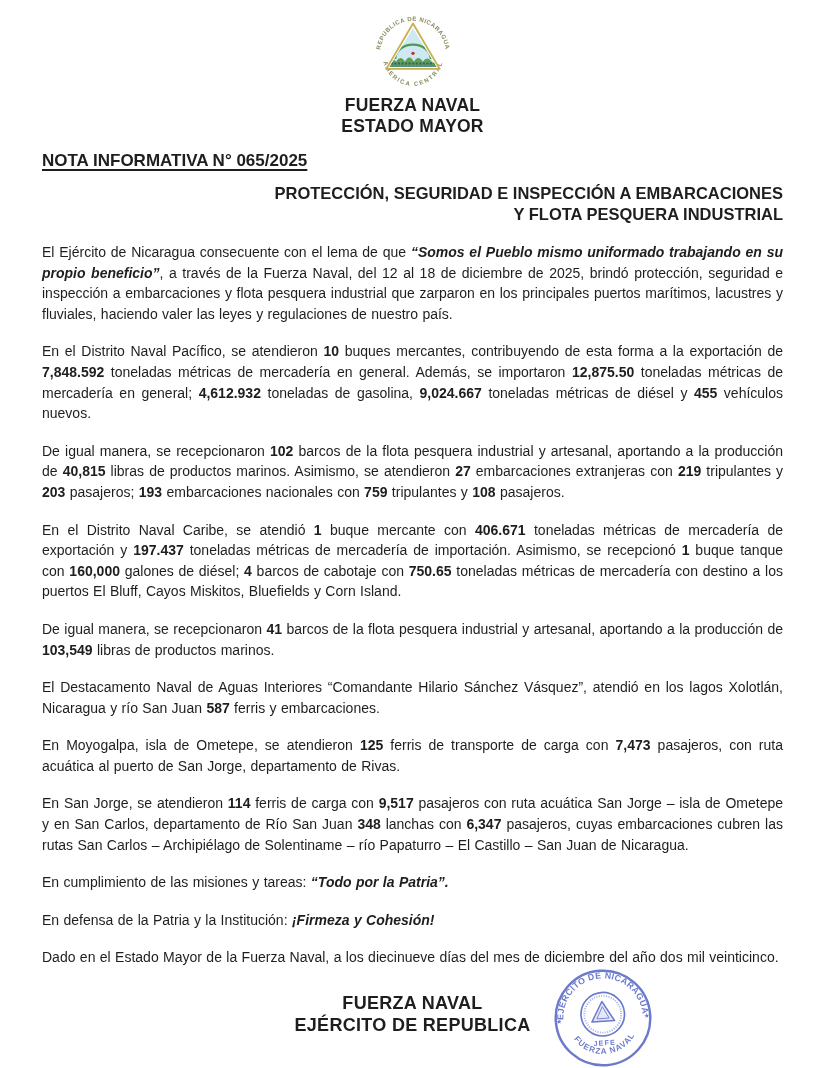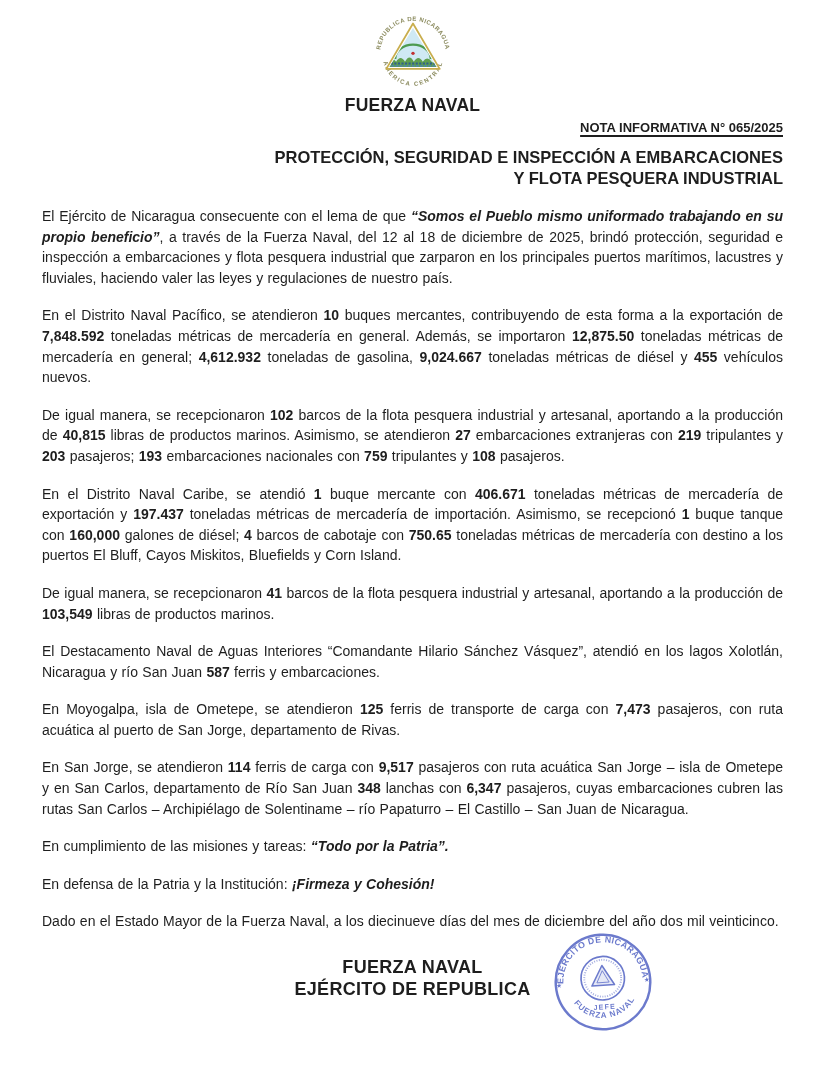--- a/index.html
+++ b/index.html
@@ -24,21 +24,21 @@
     background:var(--paper);
     font-family:"Liberation Sans","DejaVu Sans",sans-serif;
     color:var(--ink);
   }
   
   .emblem{display:block;margin:0 auto;width:116px;height:80px;}
   .emblem .arc-text{font-size:6.8px;letter-spacing:0.6px;fill:var(--emblem_text);font-weight:bold;}
   .emblem .arc-text.bottom{letter-spacing:1.8px;}
   .org{ text-align:center; font-weight:bold; font-size:17.5px; line-height:21px; margin-top:3px; letter-spacing:0.2px;}
   .nota{
-    text-align:right; font-weight:bold; font-size:13px; margin-top:4px;
+    text-align:left; font-weight:bold; font-size:17px; margin-top:14px;
     text-decoration:underline; text-underline-offset:3px; text-decoration-thickness:1.5px;
   }
   .title{ text-align:right; font-weight:bold; font-size:16.5px; line-height:21px; margin-top:12px;}
   
   .doc-body{margin-top:15px;}
   .doc-body p.para{
     margin:17px 0 8px 0;
     font-size:14px;
     line-height:20.6px;
     text-align:justify;
@@ -91,20 +91,21 @@
         <path d="M40,53 A 16,13 0 0 1 80,53" fill="none" stroke="var(--emblem_rainbow)" stroke-width="2.4"></path>
         <circle cx="60" cy="46.5" r="1.9" fill="var(--emblem_red)"></circle>
         <path d="M30,62 L30,56 Q36,48.5 41,56 Q46,47.5 51,56 Q56,46.5 61,56 Q66,47.5 71,56 Q76,48.5 81,56 L90,62 Z" fill="var(--emblem_green)"></path>
         <line x1="31" y1="58" x2="89" y2="58" stroke="#2f5f8f" stroke-width="2.1" stroke-dasharray="2.4,1.6"></line>
         <line x1="31" y1="60.6" x2="89" y2="60.6" stroke="var(--emblem_water)" stroke-width="1.9" stroke-dasharray="3.4,1.2" opacity="0.75"></line>
       </g>
     </svg>
 
     <div class="org">
       <div>FUERZA NAVAL</div>
+      <div>ESTADO MAYOR</div>
     </div>
 
     <div class="nota">NOTA INFORMATIVA N° 065/2025</div>
 
     <div class="title">
       <div>PROTECCIÓN, SEGURIDAD E INSPECCIÓN A EMBARCACIONES</div>
       <div>Y FLOTA PESQUERA INDUSTRIAL</div>
     </div>
   </header>
 

